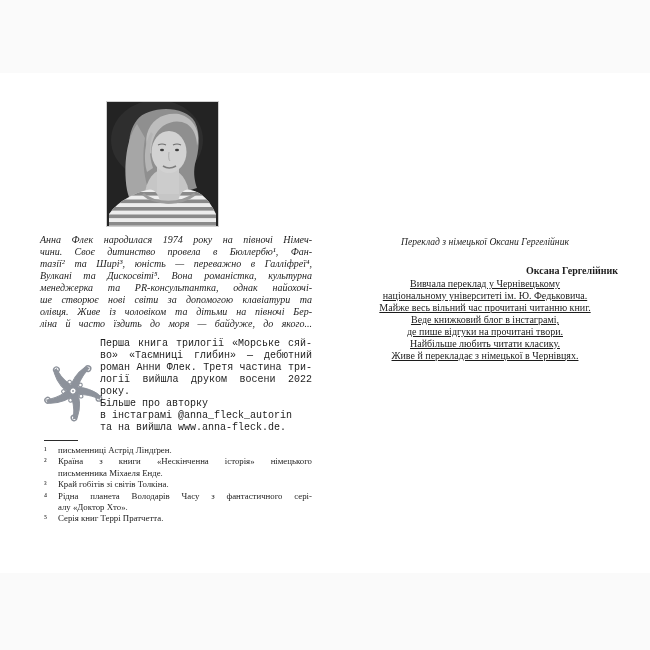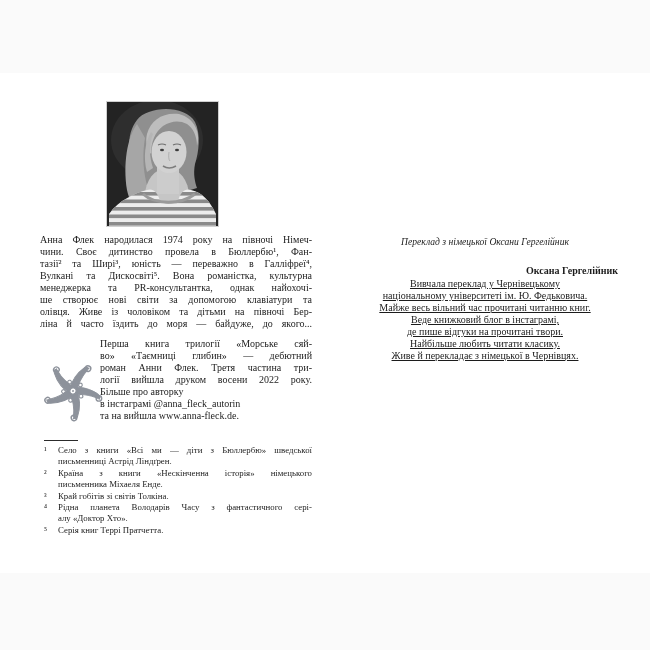--- a/index.html
+++ b/index.html
@@ -9,24 +9,24 @@
     font-family:"Liberation Serif","DejaVu Serif",serif;
     color:#1c1c1c;
   }
   .paper{position:absolute;left:0;top:73px;width:650px;height:500px;background:#ffffff;}
   .abs{position:absolute;}
   
   .photo-frame{
     left:106px;top:101px;width:113px;height:126px;
     border:1px solid #d0d0d0;box-sizing:border-box;overflow:hidden;background:#252525;
   }
-  .bio{left:40px;top:234px;width:272px;font-size:10px;line-height:12px;}
+  .bio{left:40px;top:234px;width:272px;font-size:10px;line-height:12px;font-style:italic;}
   .jline{text-align:justify;text-align-last:justify;}
   .lline{text-align:left;}
-  .trilogy{left:100px;top:338px;width:212px;font-size:10px;line-height:12px;}
+  .trilogy{left:100px;top:338px;width:212px;font-size:10px;line-height:12px;font-family:Liberation Mono, monospace;}
   .starfish{left:36px;top:354px;width:74px;height:74px;}
   .footrule{left:44px;top:440px;width:34px;height:1px;background:#2b2b2b;}
   .footnotes{left:40px;top:445px;width:272px;font-size:8.8px;line-height:11.4px;}
   .footnote{position:relative;padding-left:18px;}
   .fn-marker{position:absolute;left:4px;top:0;font-size:8.8px;}
   
   .credit{left:352px;top:236px;width:266px;text-align:center;font-style:italic;font-size:9.6px;}
   .tr-name{left:352px;top:265px;width:266px;text-align:right;font-weight:bold;font-size:10px;}
   .tr-bio{left:345px;top:278px;width:280px;text-align:center;font-size:10px;line-height:12px;text-decoration:underline;}
 </style>
@@ -116,21 +116,20 @@
   <div class="lline">Більше про авторку</div>
   <div class="lline">в інстаграмі @anna_fleck_autorin</div>
   <div class="lline">та на вийшла www.anna-fleck.de.</div>
 </div>
 
 <div class="abs footrule"></div>
 
 <div class="abs footnotes">
   <div class="footnote">
     <span class="fn-marker">¹</span>
-    <div class="jline">Село з книги «Всі ми — діти з Бюллербю» шведської</div>
     <div class="lline">письменниці Астрід Ліндґрен.</div>
   </div>
   <div class="footnote">
     <span class="fn-marker">²</span>
     <div class="jline">Країна з книги «Нескінченна історія» німецького</div>
     <div class="lline">письменника Міхаеля Енде.</div>
   </div>
   <div class="footnote">
     <span class="fn-marker">³</span>
     <div class="lline">Край гобітів зі світів Толкіна.</div>

